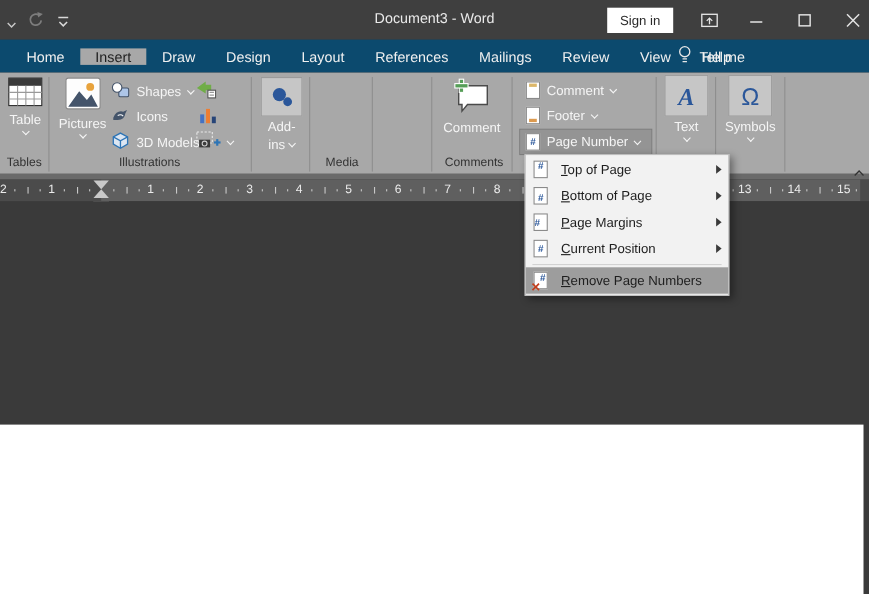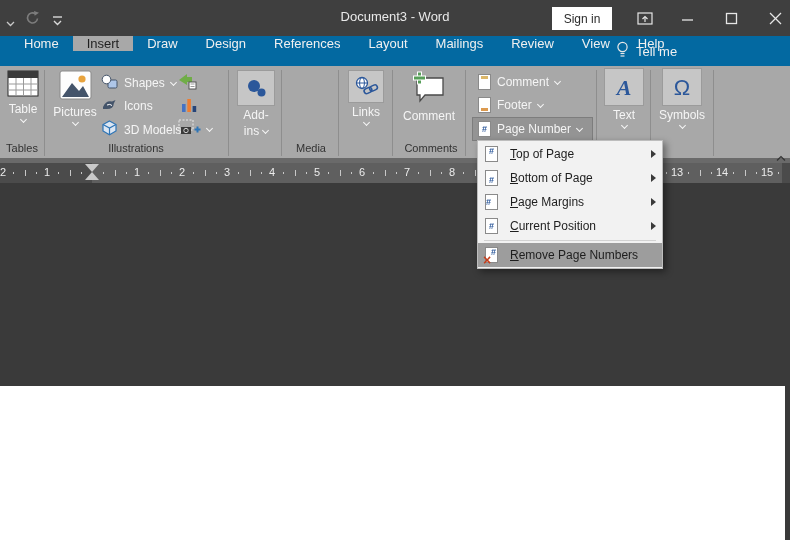--- a/index.html
+++ b/index.html
@@ -9,21 +9,21 @@
   .abs{position:absolute;}
 
   
   #titlebar{left:0;top:0;width:790px;height:36px;background:#3f3f3f;}
   #title{left:0;right:0;top:9px;text-align:center;color:#e9e9e9;font-size:13px;}
   #signin{left:552px;top:7px;width:60px;height:23px;background:#fff;color:#2b2b2b;
           font-size:12px;display:flex;align-items:center;justify-content:center;border:none;}
   .winbtn{top:0;width:30px;height:36px;display:flex;align-items:center;justify-content:center;}
 
   
-  #tabrow{left:0;top:36px;width:790px;height:30px;background:#0369a1;display:flex;align-items:flex-start;padding-left:10px;}
+  #tabrow{left:0;top:36px;width:790px;height:30px;background:#0c4a6e;display:flex;align-items:center;padding-left:10px;}
   .tab{color:#f0f0f0;font-size:13px;padding:0 14px;display:flex;align-items:center;cursor:default;}
   .tab.active{background:#a8a8a8;color:#1f1f1f;}
   #tellme{left:616px;top:36px;height:30px;display:flex;align-items:center;gap:7px;color:#f0f0f0;font-size:13px;}
   #share{left:724px;top:36px;height:30px;display:flex;align-items:center;gap:6px;color:#f0f0f0;font-size:13px;}
 
   
   #ribbon{left:0;top:66px;width:790px;height:92px;background:#a8a8a8;}
   #ribbonstrip{left:0;top:158px;width:790px;height:5px;background:#6a6a6a;}
   .vsep{top:70px;width:1px;height:86px;background:#8e8e8e;}
   .grouplabel{top:142px;transform:translateX(-50%);color:#333;font-size:11px;white-space:nowrap;}
@@ -118,22 +118,22 @@
           <line x1="12" y1="1" x2="1" y2="12" stroke="#e6e6e6" stroke-width="1.3"></line>
         </svg>
     </span>
   </div>
 
   <div id="tabrow" class="abs">
       <div class="tab">Home</div>
       <div class="tab active">Insert</div>
       <div class="tab">Draw</div>
       <div class="tab">Design</div>
+      <div class="tab">Layout</div>
       <div class="tab">References</div>
-      <div class="tab">Layout</div>
       <div class="tab">Mailings</div>
       <div class="tab">Review</div>
       <div class="tab">View</div>
       <div class="tab">Help</div>
     </div>
   <div id="tellme" class="abs">
     <span>
       <svg width="13" height="17">
           <circle cx="6.5" cy="6" r="4.6" fill="none" stroke="#e8e8e8" stroke-width="1.2"></circle>
           <line x1="4.5" y1="12.5" x2="8.5" y2="12.5" stroke="#e8e8e8" stroke-width="1.2"></line>
@@ -252,33 +252,20 @@
         </svg>
     </span>
     <span>Add-</span>
     <span style="display:flex;align-items:center;gap:4px">
       <span>ins</span>
       <span class="chev"></span>
     </span>
   </div>
 
 
-  <div class="bigbtn abs" style="left:343px;top:70px;width:46px">
-    <span class="iconbox" style="width:36px;height:33px">
-      <svg width="26" height="22">
-          <circle cx="9" cy="7" r="5.5" fill="#fff" stroke="#2b579a" stroke-width="1.3"></circle>
-          <ellipse cx="9" cy="7" rx="2.4" ry="5.5" fill="none" stroke="#2b579a"></ellipse>
-          <line x1="3.5" y1="7" x2="14.5" y2="7" stroke="#2b579a"></line>
-          <rect x="11" y="12" width="8" height="5" rx="2.5" transform="rotate(-25 15 14.5)" fill="none" stroke="#2b579a" stroke-width="1.6"></rect>
-          <rect x="16.5" y="9.5" width="8" height="5" rx="2.5" transform="rotate(-25 20.5 12)" fill="none" stroke="#2b579a" stroke-width="1.6"></rect>
-        </svg>
-    </span>
-    <span>Links</span>
-    <span class="chev"></span>
-  </div>
 
   <div class="bigbtn abs" style="left:398px;top:70px;width:62px">
     <span>
       <svg width="38" height="34">
           <path d="M7 8 h26 v17 h-18 l-5 6 v-6 h-3 Z" fill="#fff" stroke="#4a4a4a" stroke-width="1.3"></path>
           <rect x="7.5" y="2" width="4" height="12" fill="#569e58" stroke="#fff"></rect>
           <rect x="3.5" y="6" width="12" height="4" fill="#569e58" stroke="#fff"></rect>
         </svg>
     </span>
     <span>Comment</span>

